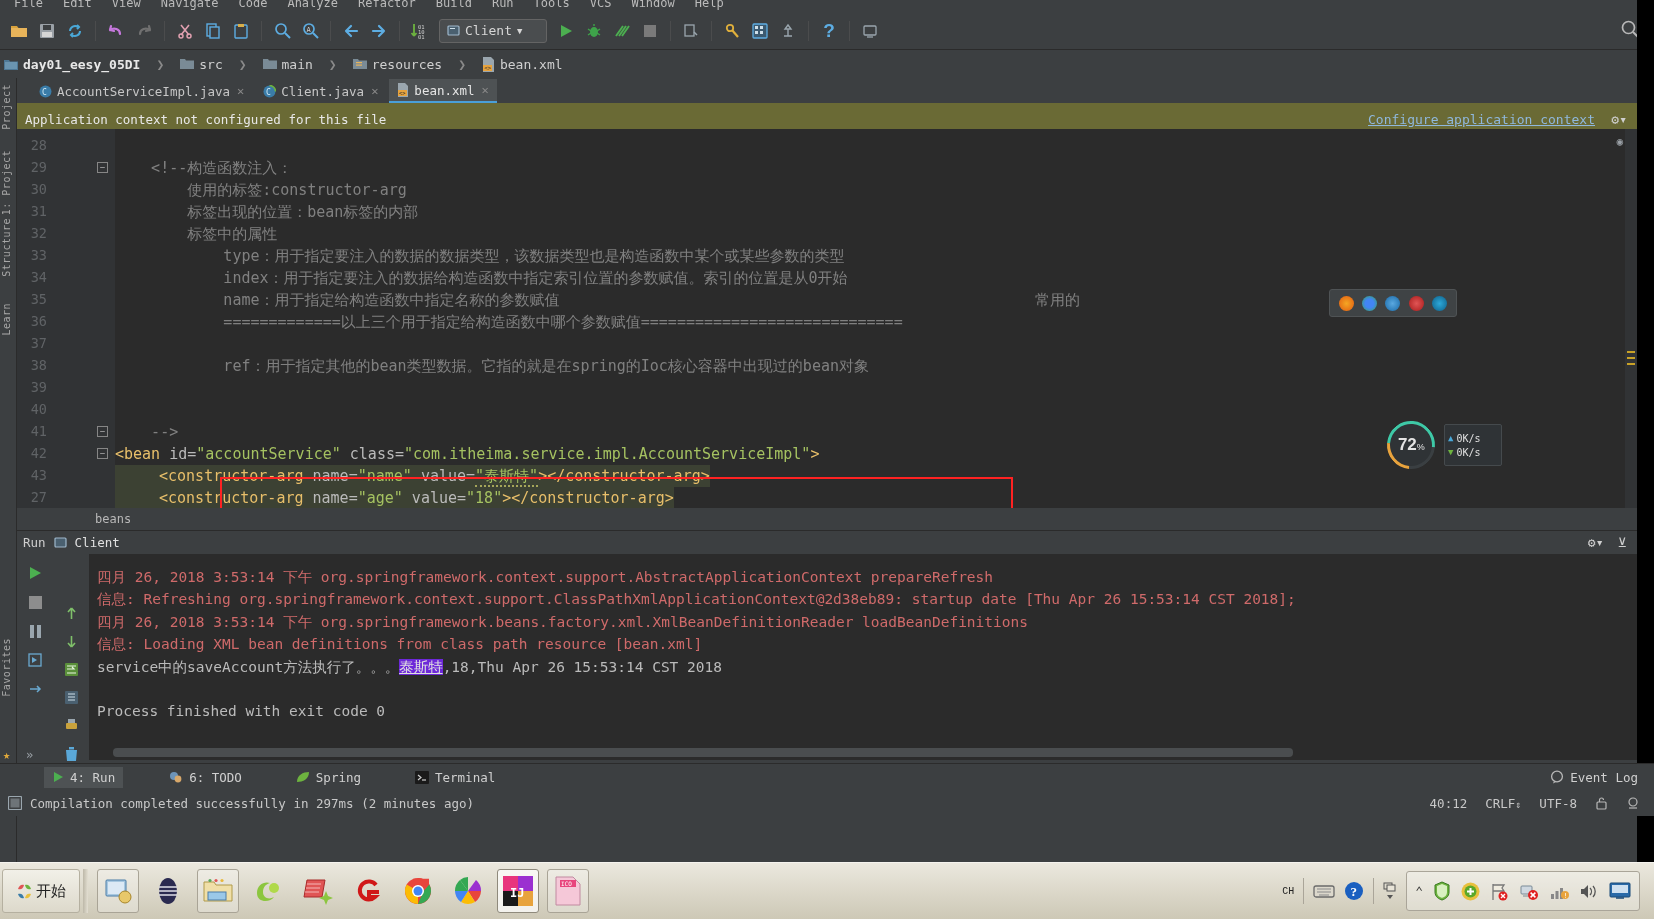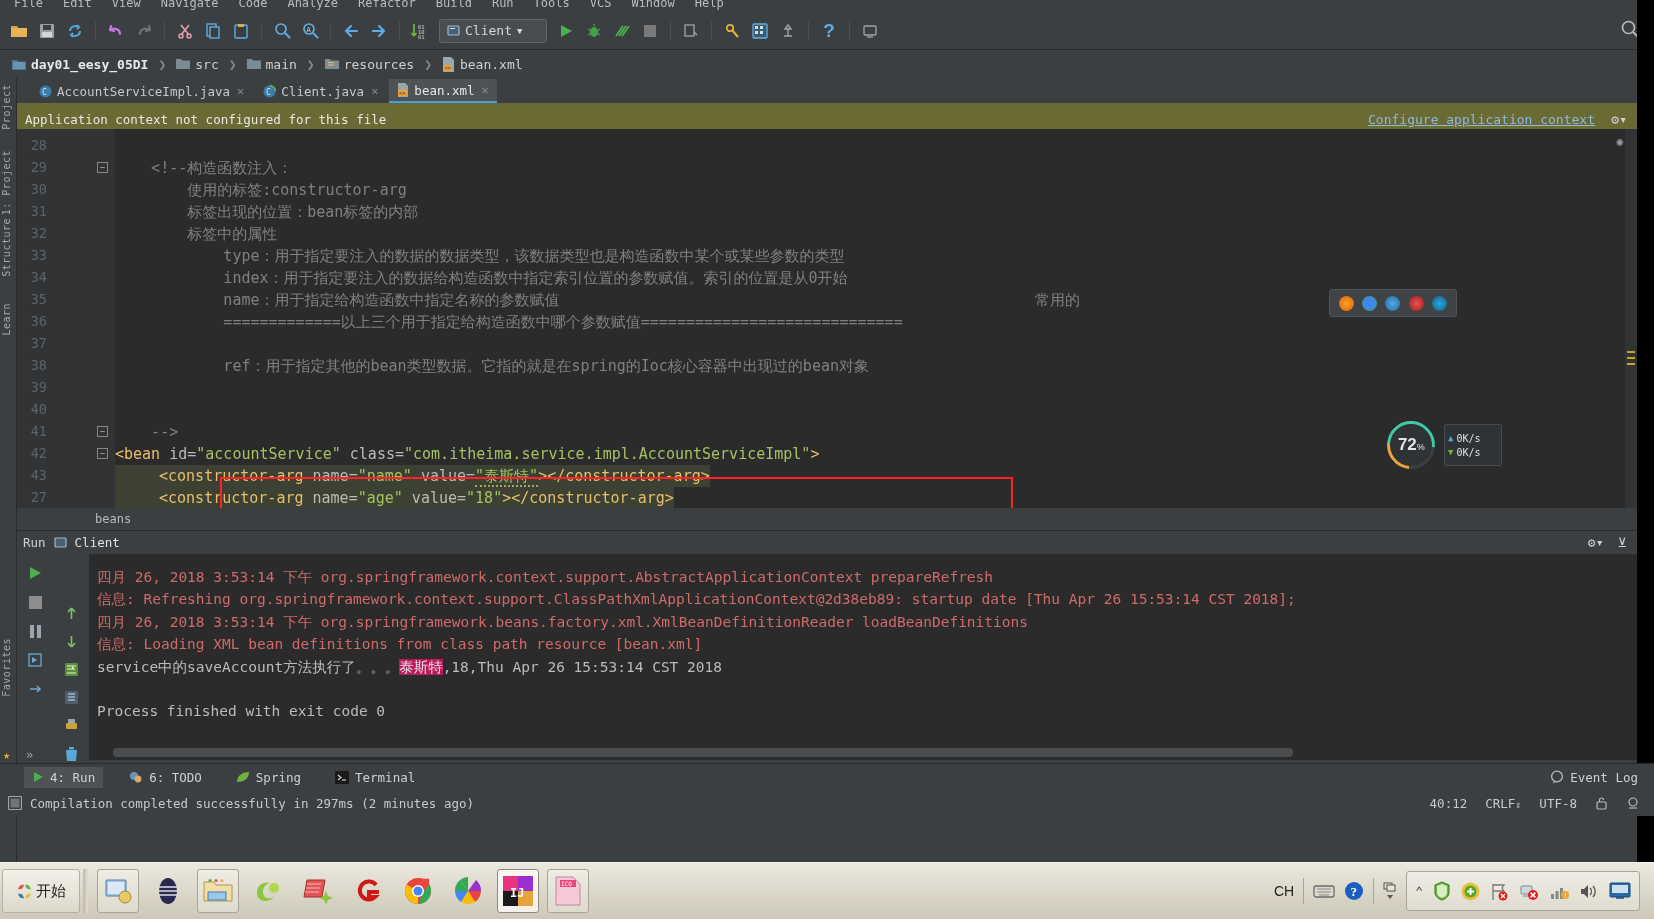--- a/index.html
+++ b/index.html
@@ -53,21 +53,21 @@
   }
   .runconfig .lbl { color: #d6d6d6; font-size: 13px; font-family: "DejaVu Sans Mono", monospace; }
   .search-right {
     position: absolute; right: 14px; top: 50%; transform: translateY(-50%);
   }
 
   
   .crumbbar {
     position: absolute; left: 0; top: 50px; width: 1654px; height: 28px;
     background: #3c3f41;
-    display: flex; align-items: center; padding-left: 8px; gap: 4px;
+    display: flex; align-items: center; gap: 10px;
   }
   .crumb { display: flex; align-items: center; gap: 5px; padding: 0 4px; }
   .crumb .ct { color: #d0d0d0; font-size: 13px; font-family: "DejaVu Sans Mono", monospace; white-space: nowrap;}
   .crumb.first .ct { color: #e8e8e8; font-weight: bold; }
   .crumb-sep { color: #8a8a8a; font-size: 13px; padding: 0 2px; }
 
   
   .leftrail {
     position: absolute; left: 0; top: 78px; width: 17px; height: 785px;
     background: #3c3f41; border-right: 1px solid #2b2b2b;
@@ -235,33 +235,33 @@
   .consoletext {
     position: absolute; left: 80px; top: 0; right: 12px; height: 190px;
     padding-top: 12px; overflow: hidden;
   }
   .cl {
     white-space: pre; font-size: 14.5px; line-height: 22.4px;
     font-family: "DejaVu Sans Mono", monospace;
   }
   .cl.err { color: #cf6a6a; }
   .cl.out { color: #bbbbbb; }
-  .selhl { background: #be185d; color: #e0e0e0; }
+  .selhl { background: #6d28d9; color: #e0e0e0; text-decoration: underline; }
   .hscroll {
     position: absolute; left: 96px; bottom: 3px; width: 1180px; height: 9px;
     background: #4a4d4f; border-radius: 4px;
   }
 
   
   .bottomtabs {
     position: absolute; left: 0; top: 763px; width: 1654px; height: 27px;
     background: #3c3f41; display: flex; align-items: center; padding-left: 24px; gap: 18px;
     border-top: 1px solid #2b2b2b;
   }
-  .btab { display:flex; align-items:center; gap:6px; padding: 3px 8px; }
+  .btab { display:flex; align-items:center; gap:6px; padding: 3px 8px; margin-left: 20px; }
   .btab.active { background: #4e5254; }
   .btab span.lb { color: #d0d0d0; font-size: 12.5px; font-family:"DejaVu Sans Mono", monospace; white-space:nowrap;}
   .eventlog { position:absolute; right: 16px; display:flex; align-items:center; gap:6px;}
   .eventlog span { color: #cfcfcf; font-size: 12.5px; font-family:"DejaVu Sans Mono", monospace;}
 
   .statusbar {
     position: absolute; left: 0; top: 790px; width: 1654px; height: 26px;
     background: #3c3f41; display:flex; align-items:center; padding-left: 8px; gap: 8px;
   }
   .statusbar .smsg { color: #c8c8c8; font-size: 12.5px; font-family:"DejaVu Sans Mono", monospace;}
@@ -284,21 +284,21 @@
   .startbtn .lb { font-family: "Liberation Sans", sans-serif; font-size: 15px; color:#222;}
   .tbsep { width: 5px; height: 44px; background: linear-gradient(90deg,#bdb8a8,#e3dfd2); margin: 0 3px;}
   .qlaunch { display:flex; align-items:center; gap: 8px; padding-left: 6px;}
   .qicon { width: 42px; height: 44px; display:flex; align-items:center; justify-content:center; border-radius:3px;}
   .qicon.framed { border:1px solid #a9a496; background: rgba(255,255,255,.28); }
   .qicon.sel { border:1px solid #8f8a7c; background: rgba(255,255,255,.72); }
   .tray {
     position: absolute; right: 6px; display:flex; align-items:center; gap: 9px;
     height: 46px; padding: 0 8px;
   }
-  .tray .cx { font-family:Liberation Sans, sans-serif; font-size:14px; color:#222;margin-left:28px; }
+  .tray .cx { font-family:Liberation Mono, monospace; font-size:10px; color:#222;margin-left:28px; }
   .traybox { display:flex; align-items:center; gap: 10px; background: rgba(255,255,255,.30);
              border:1px solid #aaa599; border-radius: 3px; padding: 4px 8px; height: 40px;}
   .vsep { width:1px; height: 26px; background:#aaa599; }
   .blacktop { position: absolute; left: 1637px; top: 0; width: 17px; height: 862px; background:#000; }
 </style>
 </head>
 <body>
 
 <div id="app">
 

